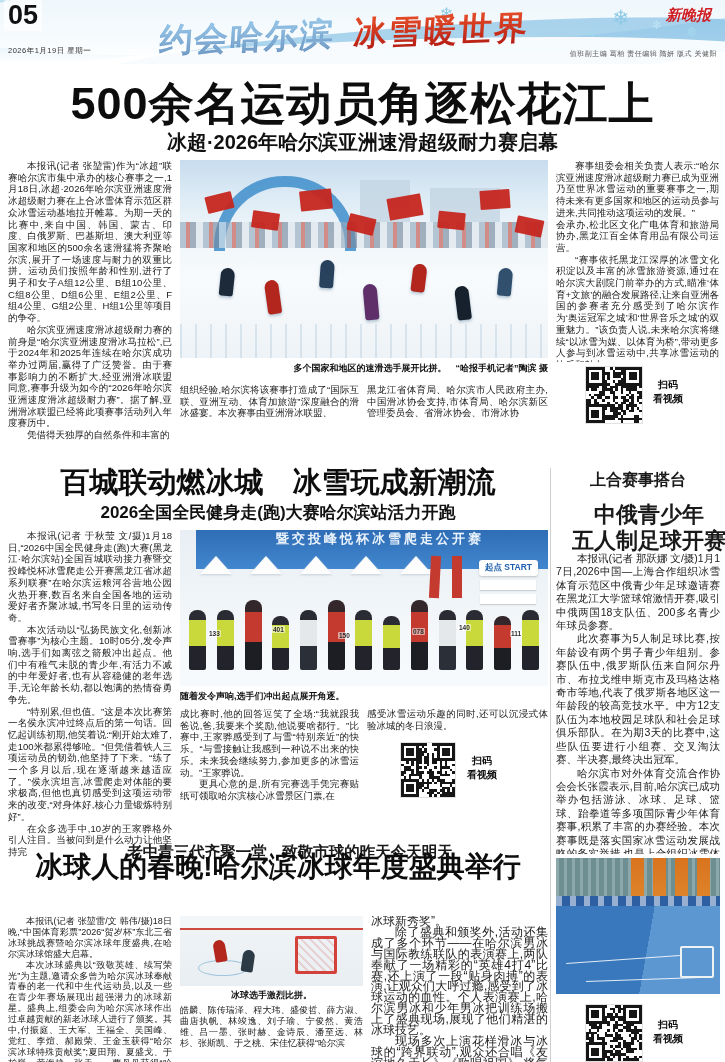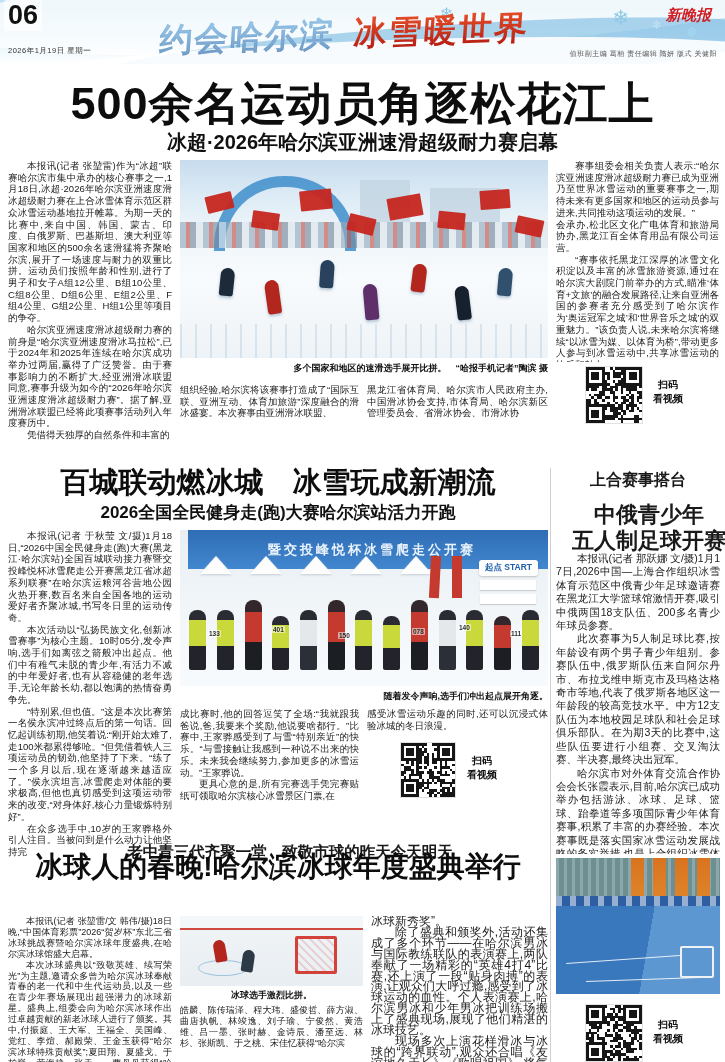--- a/index.html
+++ b/index.html
@@ -82,22 +82,22 @@
   .p1 .sk:nth-of-type(11){left:140px;top:100px;background:#28415c;transform:rotate(4deg)}
   .p1 .sk:nth-of-type(12){left:184px;top:124px;background:#5e2f68;transform:rotate(-5deg);height:36px}
   .p1 .sk:nth-of-type(13){left:232px;top:104px;background:#b3261e;transform:rotate(7deg)}
   .p1 .sk:nth-of-type(14){left:276px;top:126px;background:#17212e;transform:rotate(-7deg);height:34px}
   .p1 .sk:nth-of-type(15){left:318px;top:108px;background:#30506e;transform:rotate(5deg)}
   .p1 .ice{position:absolute;left:0;bottom:0;width:100%;height:34px;
      background:repeating-linear-gradient(90deg,rgba(170,195,214,.35) 0 2px,transparent 2px 15px)}
 
   
   .p2{background:linear-gradient(180deg,#e8eef3 0%,#f3f7fa 60%,#f8fbfd 100%)}
-  .p2 .ban{position:absolute;left:8px;top:0;width:100%;height:39px;background:linear-gradient(180deg,#2f6db6,#4187cf);
-           display:flex;align-items:center;justify-content:center}
+  .p2 .ban{position:absolute;left:16px;top:0;width:100%;height:39px;background:linear-gradient(180deg,#2f6db6,#4187cf);
+           display:flex;justify-content:center}
   .p2 .ban span{color:#eaf3fb;font-size:13px;font-weight:900;letter-spacing:3px}
   .p2 .tent{position:absolute;top:26px;width:0;height:0;border-left:16px solid transparent;
             border-right:16px solid transparent;border-bottom:18px solid #fdfdfd;filter:drop-shadow(0 1px 1px #c5ced6)}
   .p2 .startsign{position:absolute;right:10px;top:30px;background:#fff;border-radius:3px;padding:2px 6px;
                  font-size:8.5px;font-weight:900;color:#1f5fae;box-shadow:0 1px 2px rgba(0,0,0,.2)}
   .p2 .sponsor{position:absolute;right:12px;background:#fff;width:56px;height:10px;box-shadow:0 1px 1px rgba(0,0,0,.15)}
   .p2 .redban{position:absolute;width:10px;height:42px;background:#c43a2e;top:26px}
   .p2 .crowd{position:absolute;left:4px;right:4px;top:56px;bottom:16px;display:flex;
              justify-content:space-around;align-items:flex-end}
   .p2 .runner{width:17px;height:60px;border-radius:8px 8px 2px 2px;
@@ -147,21 +147,21 @@
 
   <header class="hdr">
     <div class="wave1"></div>
     <div class="wave2"></div>
     <div class="wave3"></div>
     <span class="flake" style="left:440px;top:4px;font-size:16px">❄</span>
     <span class="flake" style="left:612px;top:6px;font-size:21px">❄</span>
     <span class="flake" style="left:652px;top:18px;font-size:12px;color:#bfe3f4">❄</span>
     <span class="flake" style="left:588px;top:28px;font-size:10px;color:#a5d8f0">❄</span>
     <span class="flake" style="left:686px;top:24px;font-size:14px;color:#a5d8f0">❄</span>
-    <div class="pageno">06</div>
+    <div class="pageno">05</div>
     <div class="date">2026年1月19日 星期一</div>
     <div class="bannertitle">
       <span class="bt-blue">约会哈尔滨</span>
       <span class="bt-red">冰雪暖世界</span>
     </div>
     <div class="masthead">新晚报</div>
     <div class="staff">值班副主编 葛柏  责任编辑 隋妍  版式 关健阳</div>
   </header>
 
   <h1 class="h-main">500余名运动员角逐松花江上</h1>
@@ -700,21 +700,21 @@
         <span class="runner"></span>
     </div>
     <span class="bibnum" style="left:28px;top:100px">133</span>
     <span class="bibnum" style="left:92px;top:96px">401</span>
     <span class="bibnum" style="left:158px;top:102px">150</span>
     <span class="bibnum" style="left:232px;top:98px">078</span>
     <span class="bibnum" style="left:278px;top:94px">140</span>
     <span class="bibnum" style="left:330px;top:100px">111</span>
     <span class="snow"></span>
   </figure>
-  <div class="caption" style="left:180px;top:690px;width:368px;text-align:right">随着发令声响,选手们冲出起点展开角逐。</div>
+  <div class="caption" style="left:180px;top:690px;width:368px;">随着发令声响,选手们冲出起点展开角逐。</div>
 
   <div class="body-col" style="left:180px;top:708px;width:179px;height:150px">
     <p style="text-indent:0">成比赛时,他的回答逗笑了全场:“我就跟我爸说,爸,我要来个奖励,他说要啥都行。”比赛中,王家骅感受到了与雪“特别亲近”的快乐。“与雪接触让我感到一种说不出来的快乐。未来我会继续努力,参加更多的冰雪运动。”王家骅说。</p>
     <p>更具心意的是,所有完赛选手凭完赛贴纸可领取哈尔滨核心冰雪景区门票,在</p>
   </div>
   <div class="body-col" style="left:367px;top:708px;width:181px;height:28px">
     <p style="text-indent:0">感受冰雪运动乐趣的同时,还可以沉浸式体验冰城的冬日浪漫。</p>
   </div>
 
   <div class="qr" style="left: 400px; top: 742px; width: 54px; height: 54px; grid-template-columns: repeat(21, 1fr); grid-template-rows: repeat(21, 1fr);">

